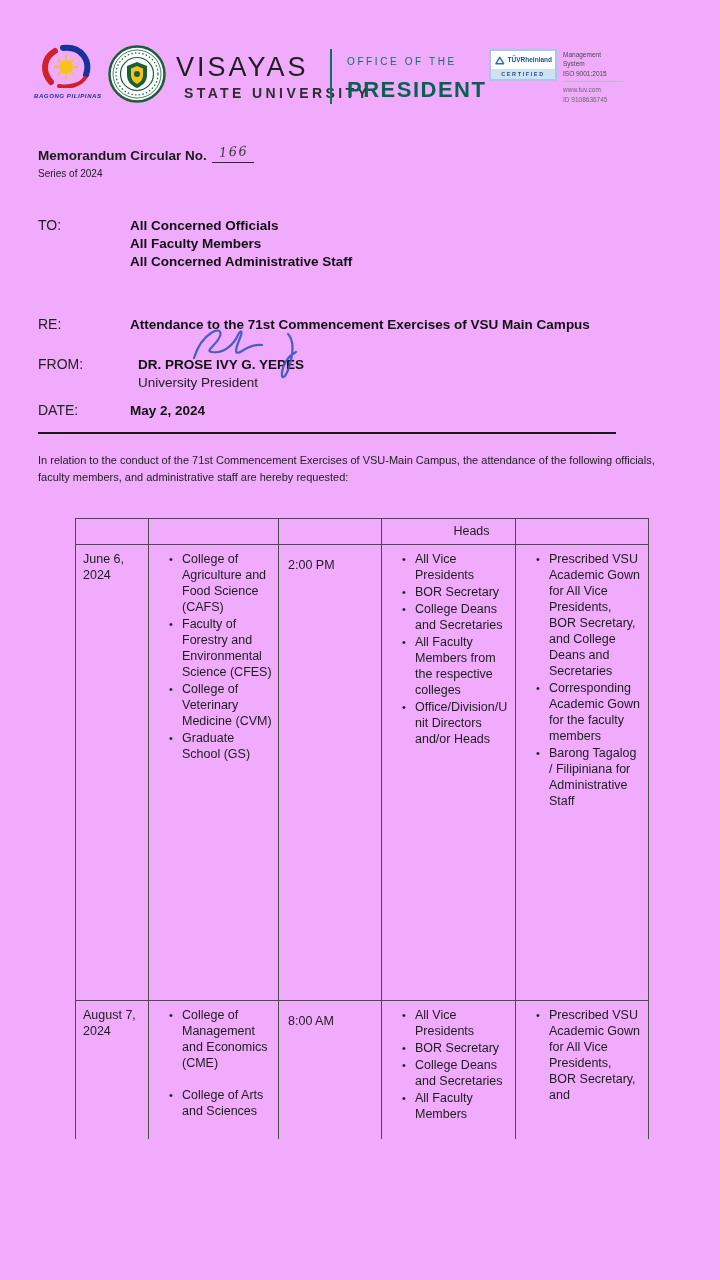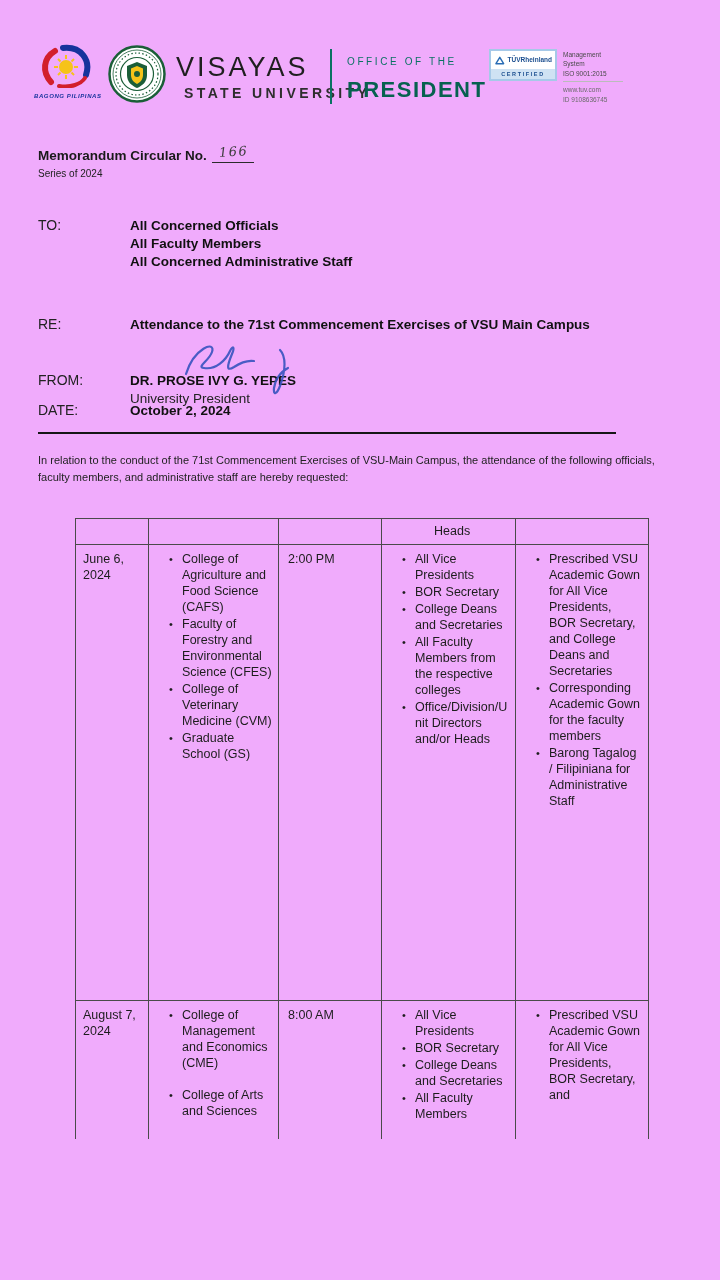--- a/index.html
+++ b/index.html
@@ -39,43 +39,43 @@
     letter-spacing:1.5px; transform:rotate(-4deg);
   }
   .series { position:absolute; left:38px; top:168px; font-size:10px; color:#222; }
 
   .field-row { position:absolute; left:38px; display:flex; }
   .field-label { width:92px; flex:0 0 92px; font-size:14px; color:#222; }
   .field-value { font-size:13.5px; color:#111; line-height:18px; position:relative; }
   .bold { font-weight:bold; }
   .row-to   { top:217px; }
   .row-re   { top:283px;margin-top:33px; }
-  .row-from { top:372px; }
+  .row-from { top:356px;gap:8px; }
   .row-date { top:402px; }
   .from-title { font-weight:400; color:#222; }
 
   .signature { position:absolute; left:38px; top:-36px; pointer-events:none; }
 
   .rule { position:absolute; left:38px; top:432px; width:578px; border-top:2px solid #161616; }
 
   .intro { position:absolute; left:38px; top:452px; width:618px; font-size:11px; line-height:1.55; color:#222; }
 
   
   .memo-table {
     position:absolute; left:75px; top:518px; width:573px;
     border-collapse:collapse; table-layout:fixed;
   }
   .memo-table td {
     border:1px solid #4a4a4a; vertical-align:top;
     font-size:12.5px; line-height:1.28; color:#1d1d1d;
   }
   .cell-date { padding:6px 4px 6px 7px; }
-  .cell-time { padding:6px 4px 6px 9px; }
+  .cell-time { padding:12px 4px 6px 9px; }
   .cell-bullets { padding:6px 6px 6px 20px; }
-  .cell-partial { height:26px; padding:4px 6px 4px 52px; font-size:12.5px; }
+  .cell-partial { height:26px; padding:4px 6px 4px 52px; font-size:12.5px;text-align:center; }
   .row-aug6 { height:456px; }
   .row-last td { border-bottom:none; padding-bottom:16px; }
 
   .bullet-item { display:flex; margin-bottom:1px; }
   .bullet-marker { flex:0 0 13px; width:13px; font-size:11px; line-height:16px; }
   .bullet-text { flex:1; overflow-wrap:break-word; word-break:break-word; }
   .gap-list .bullet-item + .bullet-item { margin-top:16px; }
 </style>
 </head>
 <body>
@@ -174,21 +174,21 @@
           <path d="M112 14 C 118 20 118 34 112 50 C 109 58 105 60 106 52 C 107 44 112 36 120 32"></path>
         </g>
       </svg>
       <div class="bold">DR. PROSE IVY G. YEPES</div>
       <div class="from-title">University President</div>
     </div>
   </div>
 
   <div class="field-row row-date">
     <div class="field-label">DATE:</div>
-    <div class="field-value bold">October 2, 2024</div>
+    <div class="field-value bold">May 2, 2024</div>
   </div>
 
   <div class="rule"></div>
 
   <div class="intro">In relation to the conduct of the 71st Commencement Exercises of VSU-Main Campus, the attendance of the following officials, faculty members, and administrative staff are hereby requested:</div>
 
   <table class="memo-table">
     <colgroup>
       <col style="width:73px">
         <col style="width:130px">

